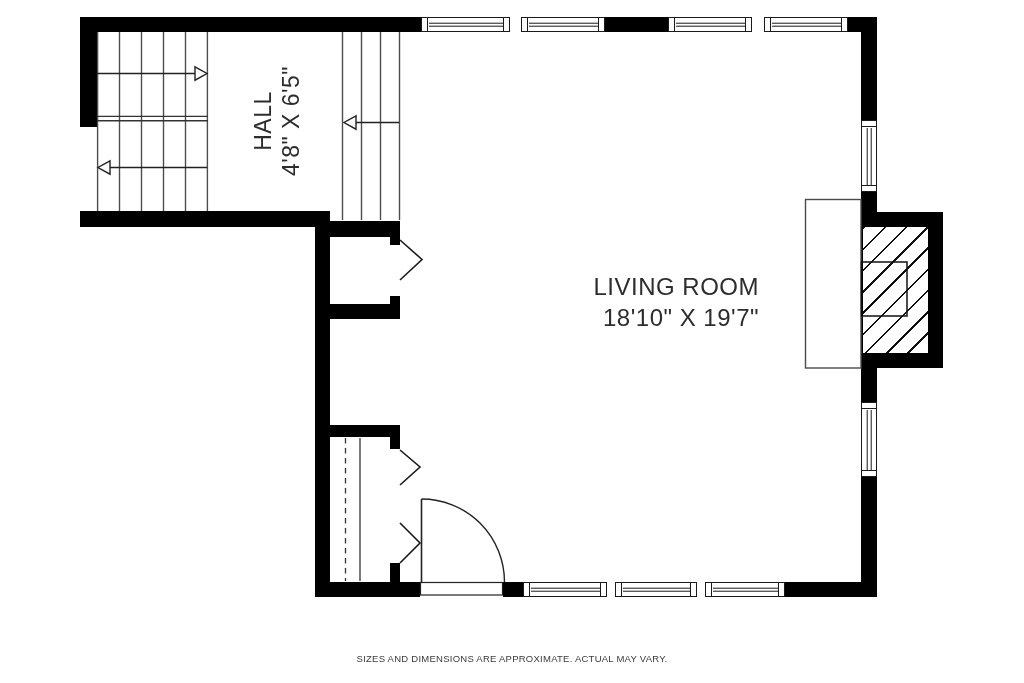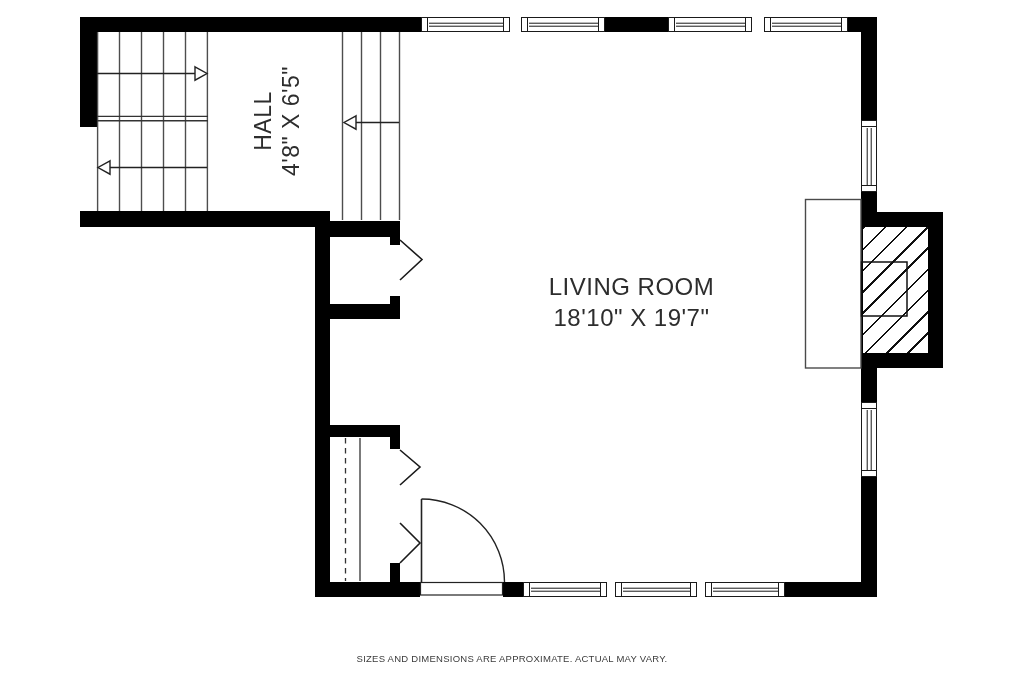--- a/index.html
+++ b/index.html
@@ -17,21 +17,21 @@
   .win-v::before{content:"";position:absolute;top:6.5px;bottom:6.5px;left:50%;width:4.6px;
     transform:translateX(-50%);box-sizing:border-box;
     border-left:1.3px solid #1a1a1a;border-right:1.3px solid #1a1a1a;}
   .hatch{position:absolute;left:861px;top:227px;width:67px;height:126px;box-sizing:border-box;
     border-left:2.5px solid #000;
     background-image:repeating-linear-gradient(135deg,#101010 0,#101010 1.8px,transparent 1.8px,transparent 15px);}
   svg.overlay{position:absolute;left:0;top:0;}
   .room-label{position:absolute;color:#2d2d2d;text-align:center;}
   #hall-label{left:277px;top:121px;transform:translate(-50%,-50%) rotate(-90deg);
     font-size:23px;line-height:28px;white-space:nowrap;letter-spacing:0.5px;}
-  #living-label{left:504px;top:271px;width:255px;font-size:24px;line-height:31px;letter-spacing:0.5px;}
+  #living-label{left:504px;top:271px;width:255px;font-size:24px;line-height:31px;letter-spacing:0.5px;text-align:right;}
   #disclaimer{position:absolute;left:0;right:0;top:653px;text-align:center;
     font-size:9.5px;letter-spacing:0.25px;color:#3b3b3b;}
 </style>
 </head>
 <body>
 
 <div id="stage">
 
   <div class="wall" style="left:80px;top:17px;width:341px;height:15px"></div>
   <div class="wall" style="left:605px;top:17px;width:63px;height:15px"></div>

